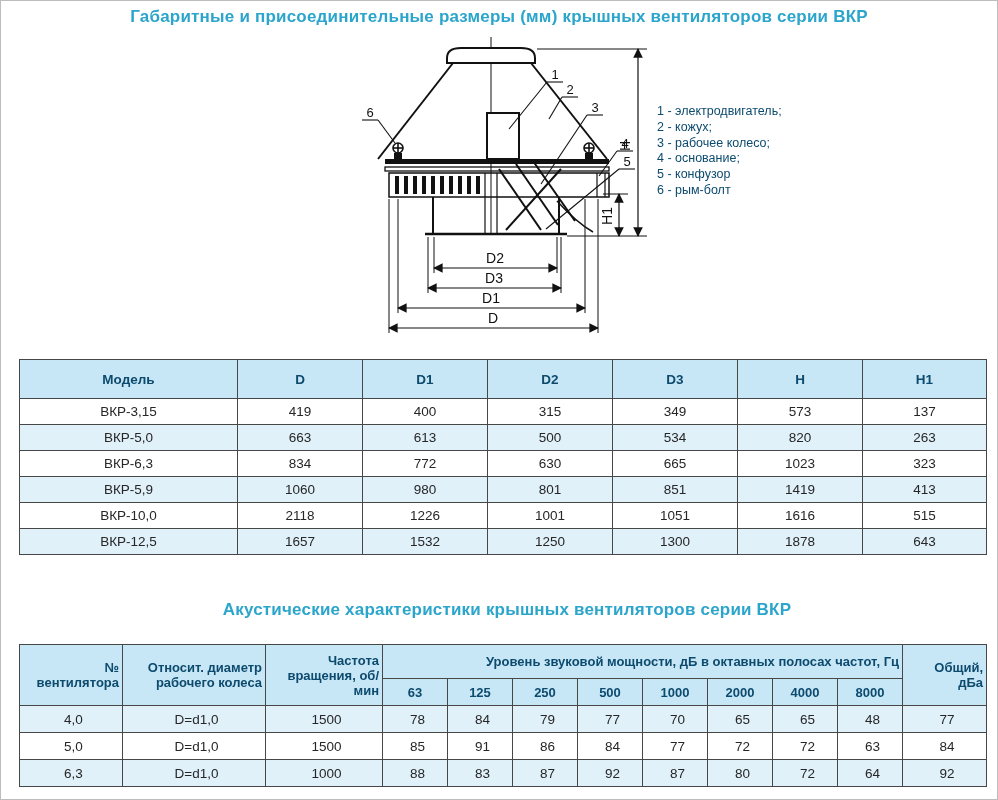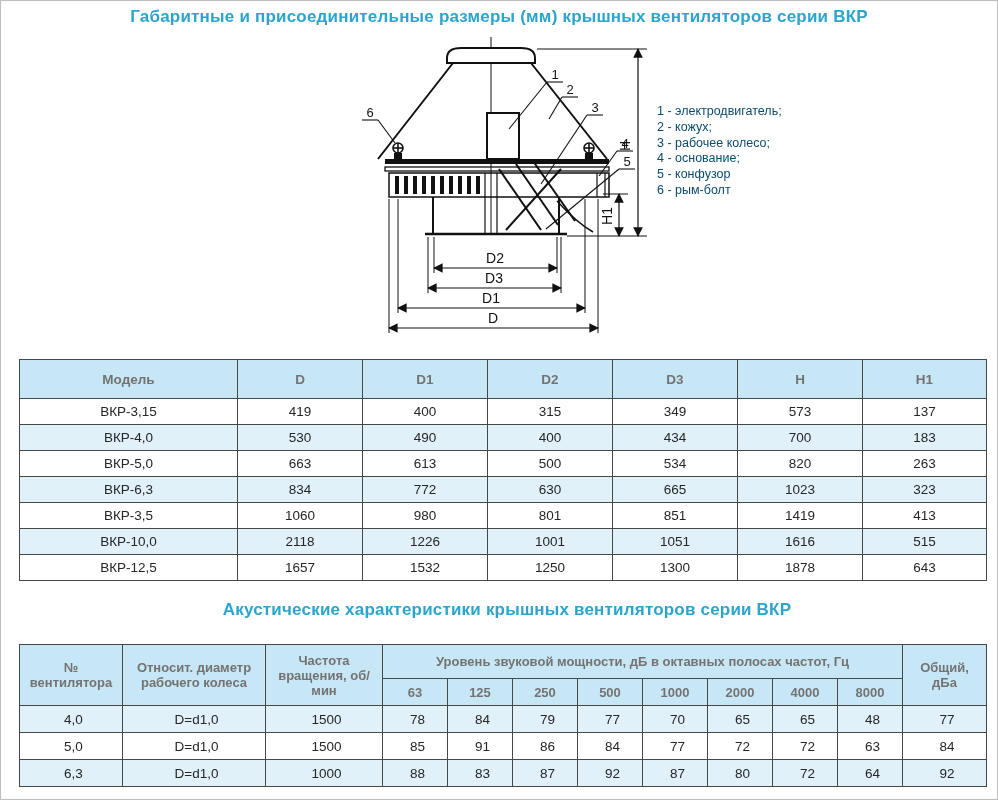--- a/index.html
+++ b/index.html
@@ -19,30 +19,30 @@
   
   #fan-svg { position:absolute; left:318px; top:26px; }
   .legend {
     position:absolute; left:656px; top:103px;
     font-size:12.5px; line-height:15.8px; color:#0c4a6e;
   }
 
   
   table { border-collapse:collapse; table-layout:fixed; font-size:13.5px; color:#262626; }
   th, td { border:1px solid #474747; text-align:center; vertical-align:middle; padding:2px 3px; }
-  thead th { background:#c8e7f6; font-weight:bold; color:#737373; }
+  thead th { background:#c8e7f6; font-weight:bold; color:#0c4a6e; }
 
   #dims-table { position:absolute; left:18px; top:358px; width:967px; }
   #dims-table thead th { height:39px; }
   #dims-table tbody td { height:26px; }
   #dims-table tbody tr:nth-child(even) td { background:#e0f1fa; }
 
   #acoustic-table { position:absolute; left:18px; top:643px; width:967px; }
   #acoustic-table thead th { font-size:13px; }
-  #acoustic-table thead tr:first-child th { height:34px; }
+  #acoustic-table thead tr:first-child th { height:34px;text-align:right; }
   #acoustic-table thead tr:last-child th { height:27px; }
   #acoustic-table tbody td { height:27px;padding-left:8px; }
   #acoustic-table tbody tr:nth-child(odd) td { background:#e0f1fa; }
 
   
   .dimtext { font:14px "Liberation Sans", sans-serif; fill:#111; }
   .co { font:13px "Liberation Sans", sans-serif; fill:#111; }
 </style>
 </head>
 <body>
@@ -211,48 +211,39 @@
         <tr>
           <td>ВКР-3,15</td>
           <td>419</td>
           <td>400</td>
           <td>315</td>
           <td>349</td>
           <td>573</td>
           <td>137</td>
         </tr>
         <tr>
-          <td>ВКР-4,0</td>
-          <td>530</td>
-          <td>490</td>
-          <td>400</td>
-          <td>434</td>
-          <td>700</td>
-          <td>183</td>
-        </tr>
-        <tr>
           <td>ВКР-5,0</td>
           <td>663</td>
           <td>613</td>
           <td>500</td>
           <td>534</td>
           <td>820</td>
           <td>263</td>
         </tr>
         <tr>
           <td>ВКР-6,3</td>
           <td>834</td>
           <td>772</td>
           <td>630</td>
           <td>665</td>
           <td>1023</td>
           <td>323</td>
         </tr>
         <tr>
-          <td>ВКР-3,5</td>
+          <td>ВКР-5,9</td>
           <td>1060</td>
           <td>980</td>
           <td>801</td>
           <td>851</td>
           <td>1419</td>
           <td>413</td>
         </tr>
         <tr>
           <td>ВКР-10,0</td>
           <td>2118</td>

